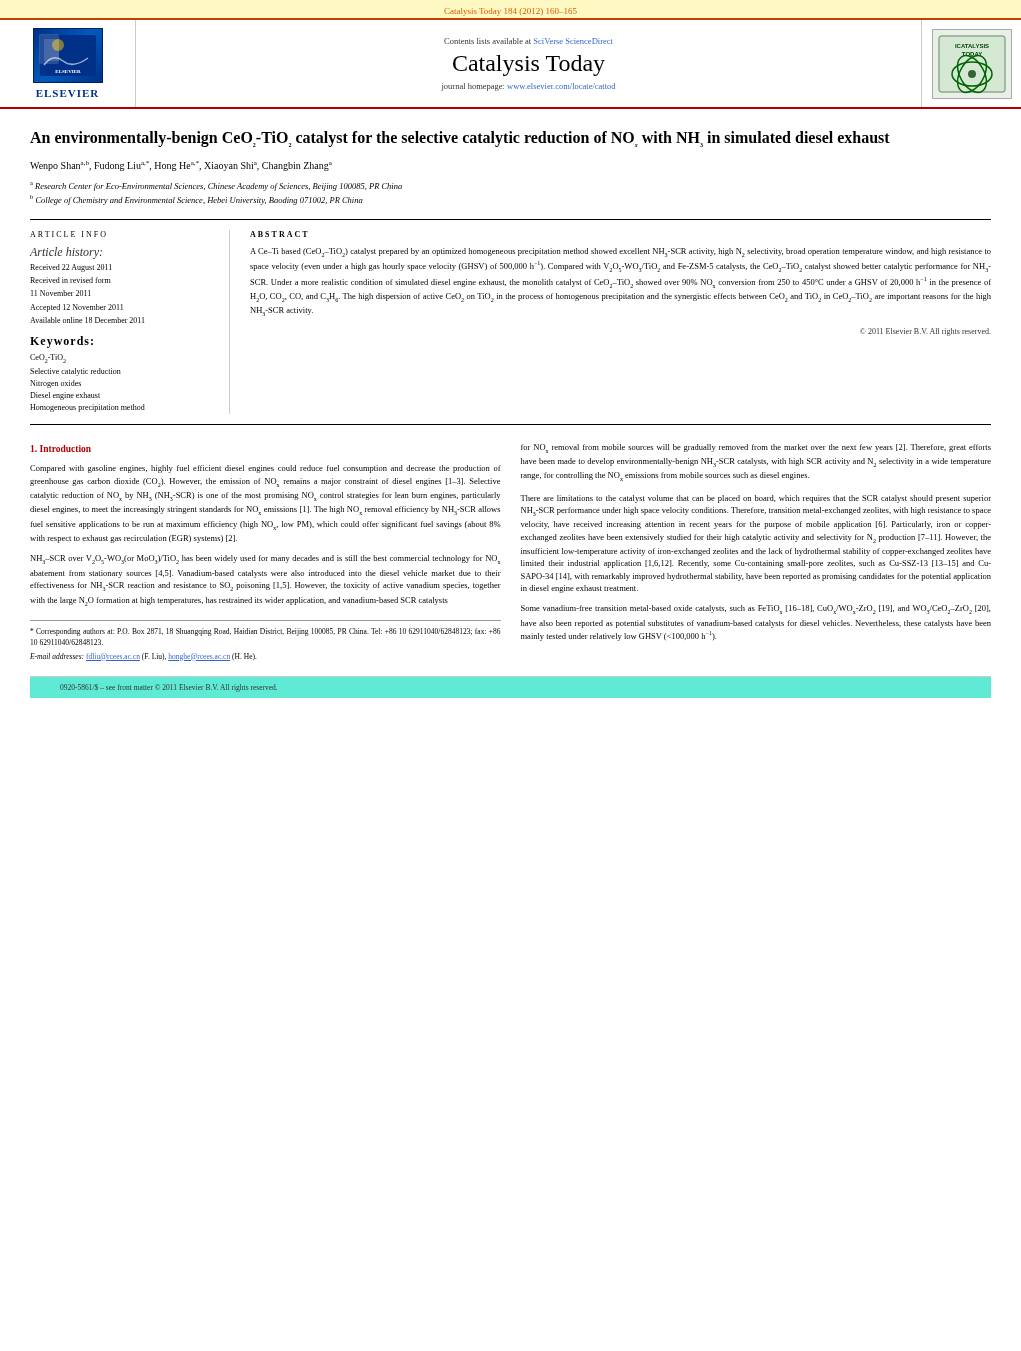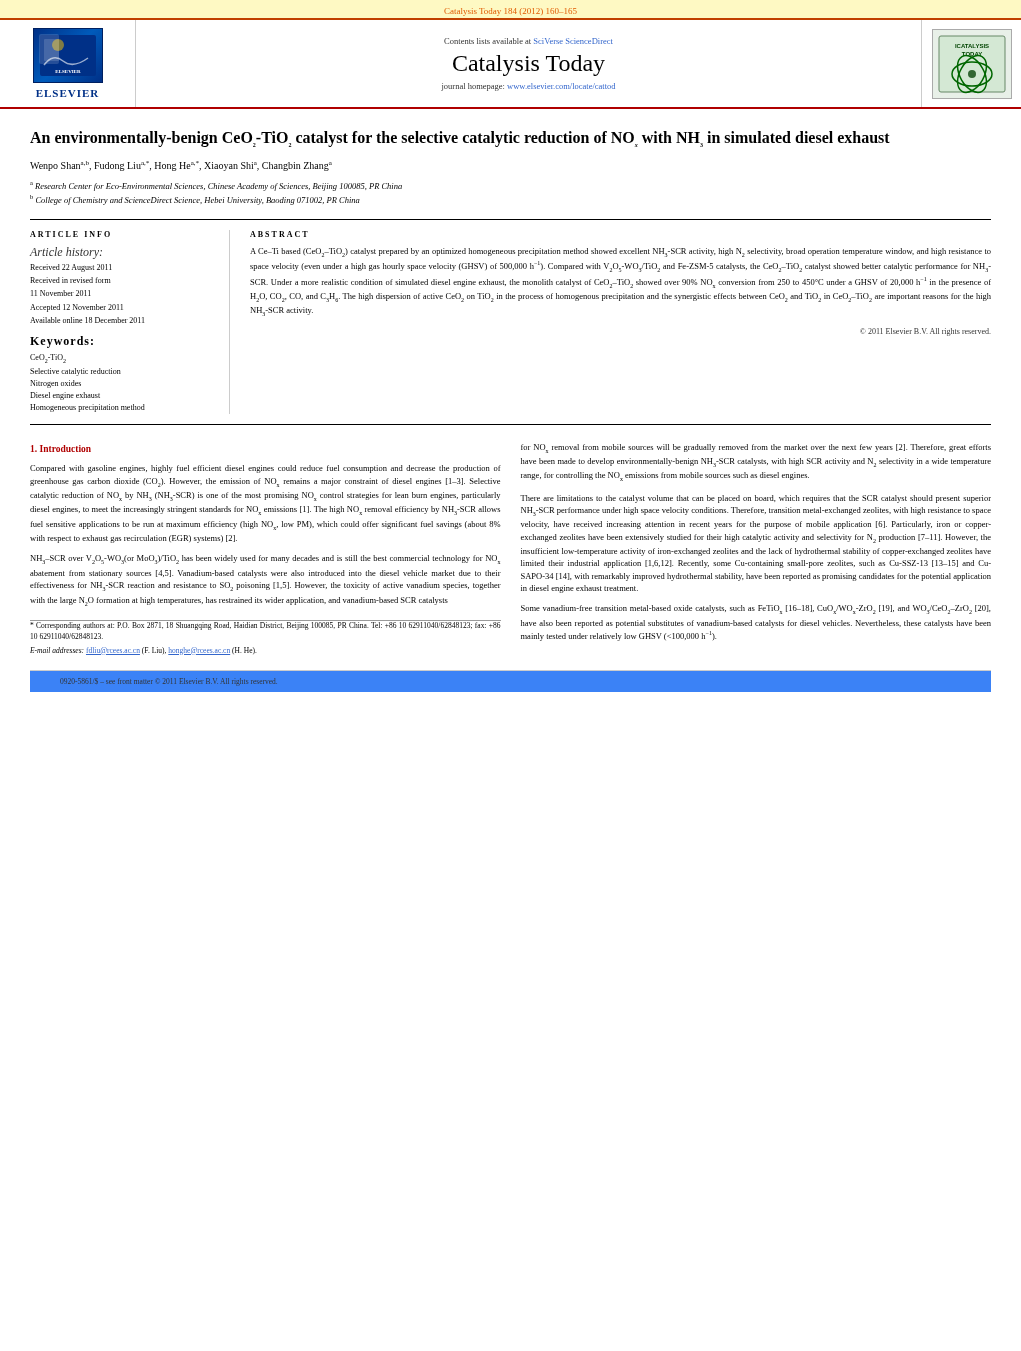--- a/index.html
+++ b/index.html
@@ -177,21 +177,21 @@
 
     .article-info-col {
       width: 200px;
       min-width: 200px;
       border-right: 1px solid #ccc;
       padding-right: 14px;
     }
 
     .info-section-title {
       font-size: 8px;
-      font-weight: bold;
+      font-weight: normal;
       letter-spacing: 2px;
       text-transform: uppercase;
       color: #000;
       margin-bottom: 6px;
     }
 
     .info-label {
       font-size: 12px;
       font-style: italic;
       color: #333;
@@ -278,31 +278,32 @@
       text-align: justify;
     }
     .body-paragraph sup {
       font-size: 6px;
     }
 
     
     .footnotes-area {
       margin-top: 12px;
       border-top: 1px solid #999;
+      padding-top: 6px;
       font-size: 7.5px;
       color: #000;
       line-height: 1.45;
     }
     .footnote-line {
       margin-bottom: 3px;
     }
 
     
     .bottom-bar {
-      background: #3b82f6;
+      background: #5eead4;
       border-top: 1px solid #ccc;
       padding: 6px 30px;
       font-size: 7.5px;
       color: #333;
       margin-top: 10px;
     }
 
     .italic { font-style: italic; }
     .blue-link { color: #3366cc; text-decoration: underline; }
 
@@ -366,21 +367,21 @@
   <div class="article-title">
     An environmentally-benign CeO<sub>2</sub>-TiO<sub>2</sub> catalyst for the selective catalytic reduction of NO<sub><i>x</i></sub> with NH<sub>3</sub> in simulated diesel exhaust
   </div>
 
   <div class="authors">
     Wenpo Shan<sup>a,b</sup>, Fudong Liu<sup>a,*</sup>, Hong He<sup>a,*</sup>, Xiaoyan Shi<sup>a</sup>, Changbin Zhang<sup>a</sup>
   </div>
 
   <div class="affiliations">
     <div><sup>a</sup> <span class="italic">Research Center for Eco-Environmental Sciences, Chinese Academy of Sciences, Beijing 100085, PR China</span></div>
-    <div><sup>b</sup> <span class="italic">College of Chemistry and ScienceDirect Science, Hebei University, Baoding 071002, PR China</span></div>
+    <div><sup>b</sup> <span class="italic">College of Chemistry and Environmental Science, Hebei University, Baoding 071002, PR China</span></div>
   </div>
 
   <div class="two-col">
 
     <div class="article-info-col">
       <div class="info-section-title">ARTICLE  INFO</div>
 
       <div class="info-label">Article history:</div>
       <div class="info-value">Received 22 August 2011</div>
       <div class="info-value">Received in revised form</div>

